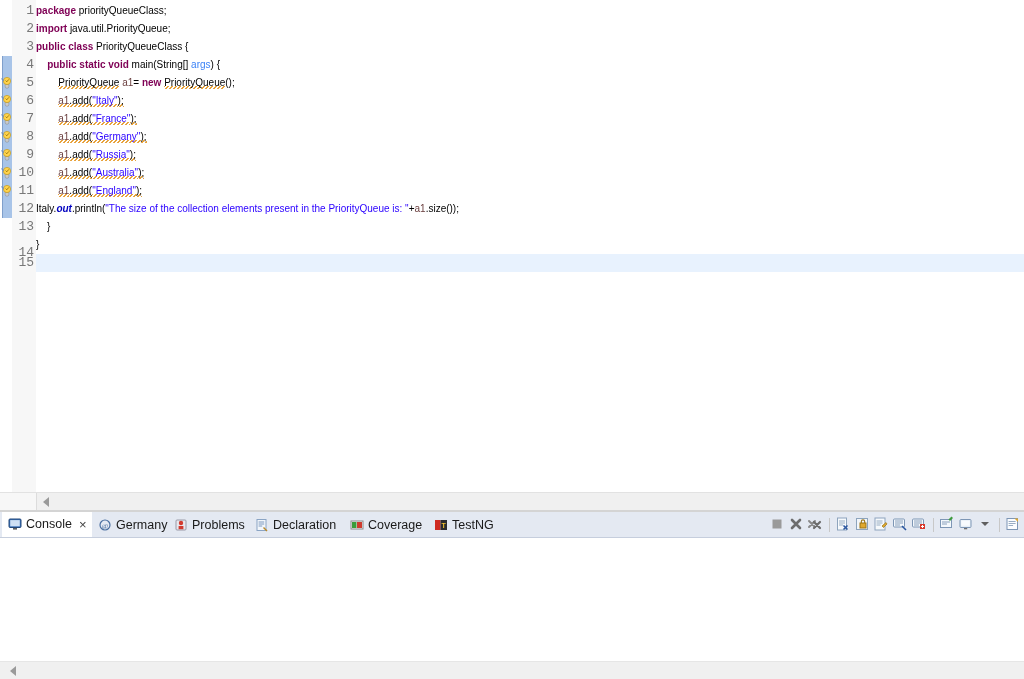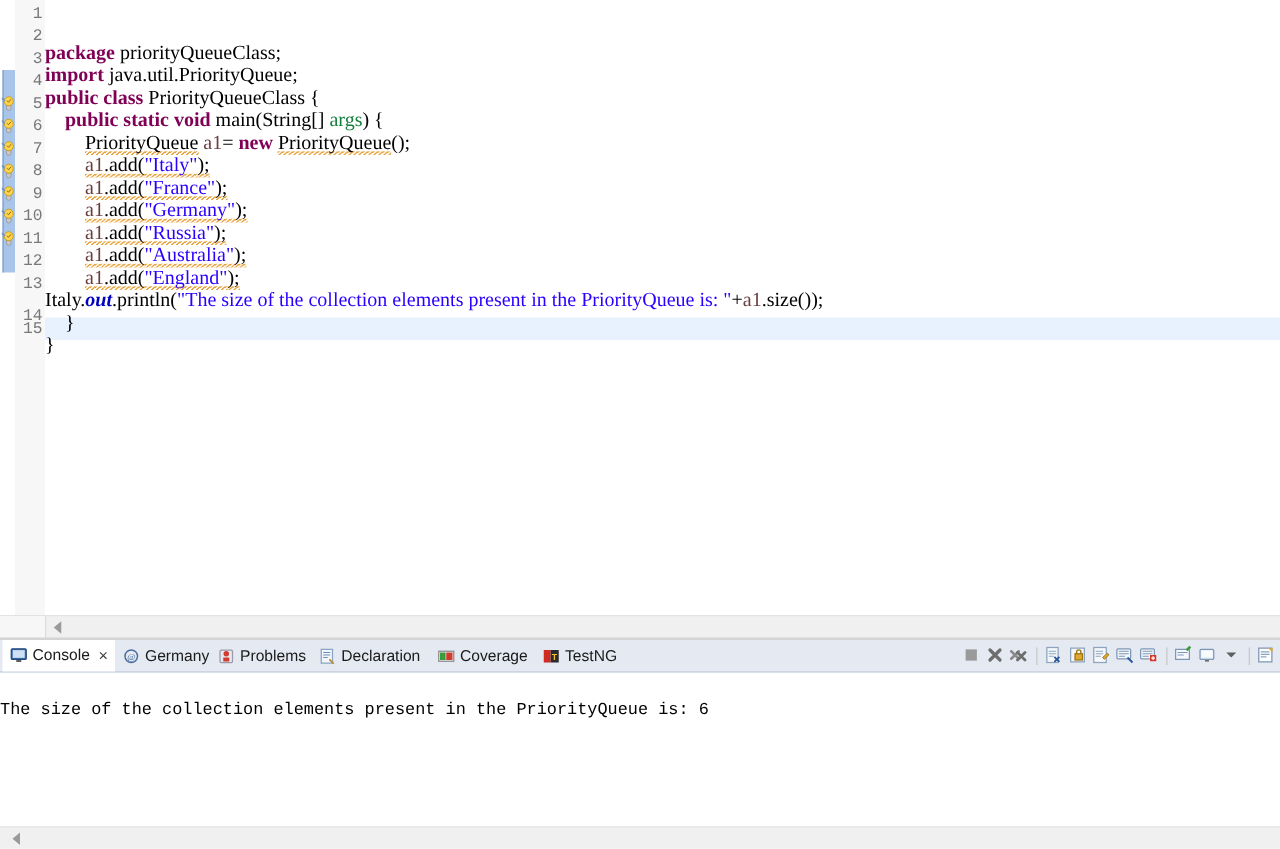--- a/index.html
+++ b/index.html
@@ -106,39 +106,38 @@
     height: 492px;
     background: #ffffff;
     overflow: hidden;
   }
   .code-line {
     position: absolute;
     left: 0;
     height: 18px;
     line-height: 18px;
     white-space: pre;
-    font-family: Liberation Serif, serif;
-    font-size: 16px;
+    font-family: Liberation Sans, sans-serif;
+    font-size: 10px;
     color: #000000;
-    margin-top: 32px;
   }
   .cur-line-hl {
     position: absolute;
     left: 0;
     width: 1024px;
     height: 18px;
     background: #e8f2fe;
   }
 
   
   .kw   { color: #7f0055; font-weight: bold; }
   .str  { color: #2a00ff; }
   .var  { color: #6a3e3e; }
   .fld  { color: #0000c0; font-weight: bold; font-style: italic; }
-  .param{ color: #15803d; }
+  .param{ color: #3b82f6; }
   .plain{ color: #000000; }
 
   
   .sq {
     background-image:
       repeating-linear-gradient(135deg,
         #e8a33d 0 1.2px, rgba(0,0,0,0) 1.2px 2.4px);
     background-repeat: repeat-x;
     background-size: 4px 3px;
     background-position: left bottom;
@@ -486,18 +485,17 @@
         <span class="tsep"></span>
         <span class="tbtn"><span><svg width="16" height="16">
               <rect x="2" y="2.5" width="10.5" height="11" fill="#fbfdff" stroke="#7d96b5"></rect>
               <path d="M3.6 5.5h7M3.6 7.5h7M3.6 9.5h4.5" stroke="#8da4bd" stroke-width=".9"></path>
               <path d="M9.5 2.5h3.5v3.5z" fill="#e0a82e"></path>
             </svg></span></span>
       </div>
   </div>
 
 
-  <div class="console-out">The size of the collection elements present in the PriorityQueue is: 6</div>
 
   <div class="console-hscroll">
     <div class="scroll-arrow-left" style="left:10px; top:4px;"></div>
   </div>
 </div>
 
 </body></html>

